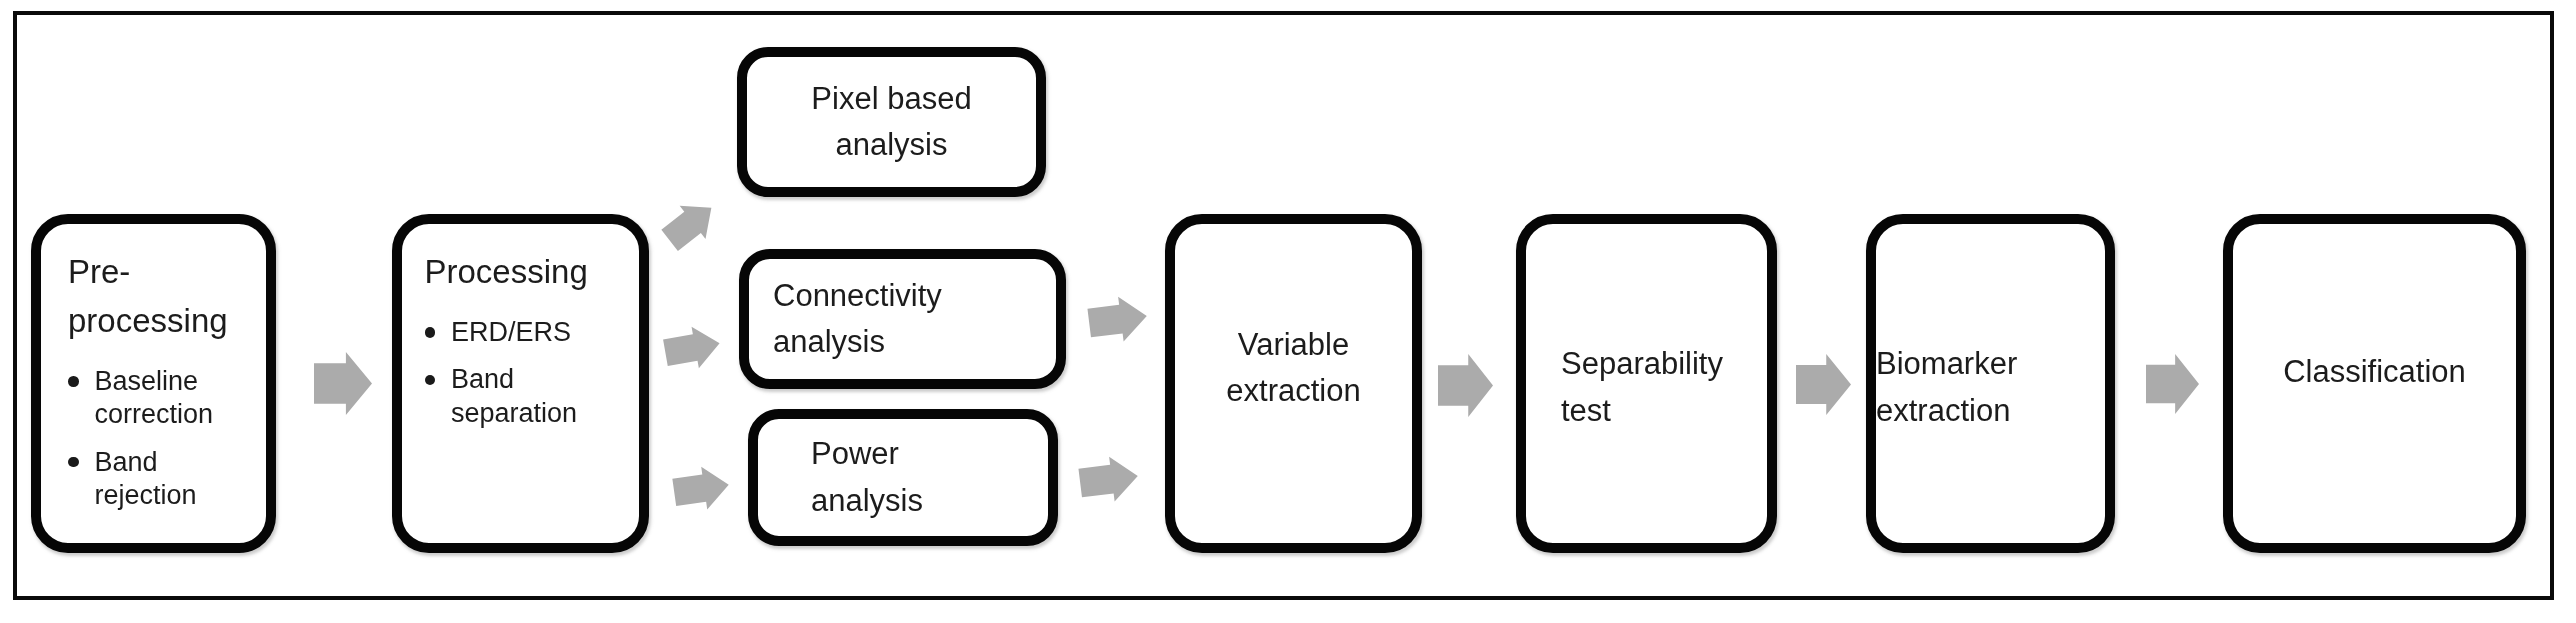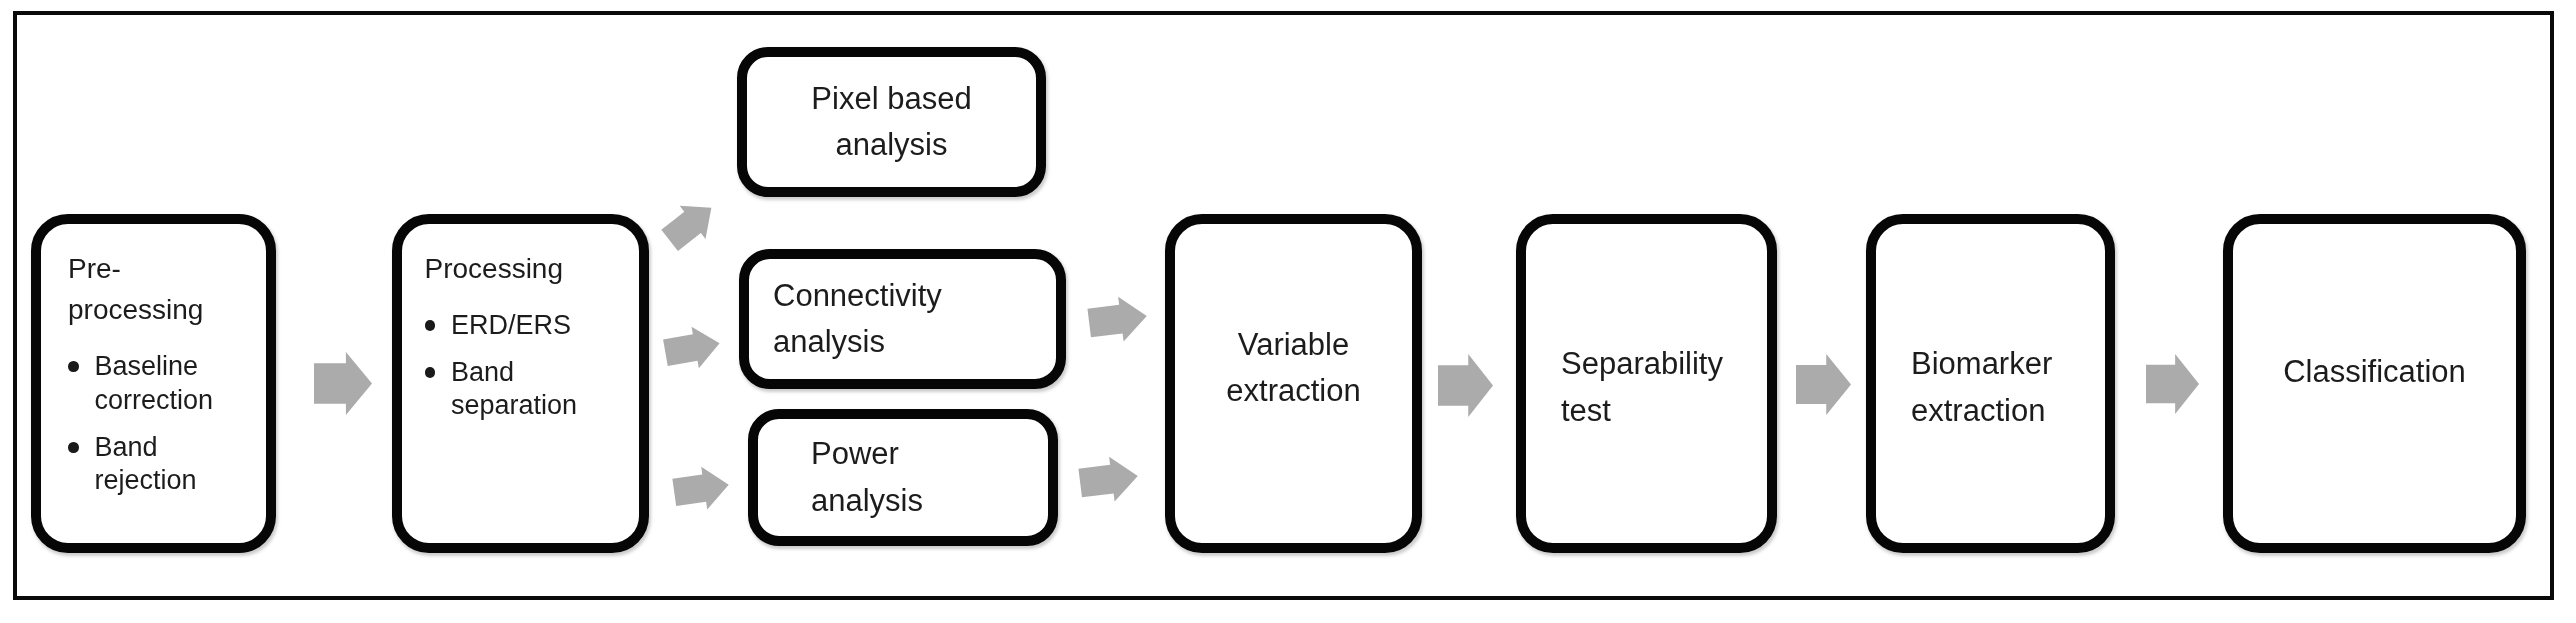--- a/index.html
+++ b/index.html
@@ -41,21 +41,21 @@
   #n-proc  { left: 392px;  width: 257px; padding: 24px 11.3px 0 22.5px; }
   #n-pixel { left: 737px;  top: 47px;  width: 309px; height: 150px; }
   #n-conn  { left: 739px;  top: 249px; width: 327px; height: 140px; }
   #n-power { left: 748px;  top: 409px; width: 310px; height: 137px; }
   #n-var   { left: 1165px; width: 257px; }
   #n-sep   { left: 1516px; width: 261px; }
   #n-bio   { left: 1866px; width: 249px; }
   #n-class { left: 2223px; width: 303px; }
 
   .node-title {
-    font-size: 28px;
+    font-size: 33px;
     line-height: 1.48;
     color: #1c1c1c;
     margin-bottom: 19.3px;
   }
   .bullets { list-style: none; margin: 0; padding: 0; }
   .bullet-item { display: flex; gap: 16px; margin-bottom: 13.7px; }
   .dot {
     flex: none;
     width: 10.5px; height: 10.5px;
     border-radius: 50%;
@@ -79,21 +79,21 @@
   .nlabel {
     font-size: 31px;
     line-height: 1.5;
     color: #1c1c1c;
   }
   #n-pixel .nlabel { text-align: center; padding: 0 17.7px; }
   #n-conn  .nlabel { text-align: left; padding-left: 24px; max-width: 241px; }
   #n-power .nlabel { text-align: left; padding-left: 53px; max-width: 185px; }
   #n-var   .nlabel { text-align: center; padding: 0 8px; margin-bottom: 31px; }
   #n-sep   .nlabel { text-align: left; padding-left: 35px; max-width: 209px; margin-top: 8px; }
-  #n-bio   .nlabel { text-align: left; padding-left: 35px; max-width: 197px; margin-top: 8px; }
+  #n-bio   .nlabel { text-align: left; max-width: 197px; margin-top: 8px; }
   #n-class .nlabel { text-align: center; margin-bottom: 22.5px; }
 
   .arrow { position: absolute; overflow: visible; }
   #a1 { left: 314px;  top: 352px; width: 58px; height: 63px; }
   #a2 { left: 664px;  top: 203px; width: 53px; height: 42px; transform: rotate(-38deg); }
   #a3 { left: 665px;  top: 327px; width: 55px; height: 42px; transform: rotate(-10deg); }
   #a4 { left: 674px;  top: 467px; width: 55px; height: 43px; transform: rotate(-8deg); }
   #a5 { left: 1089px; top: 297px; width: 58px; height: 45px; transform: rotate(-7deg); }
   #a6 { left: 1080px; top: 457px; width: 58px; height: 45px; transform: rotate(-7deg); }
   #a7 { left: 1438px; top: 354px; width: 55px; height: 63px; }

